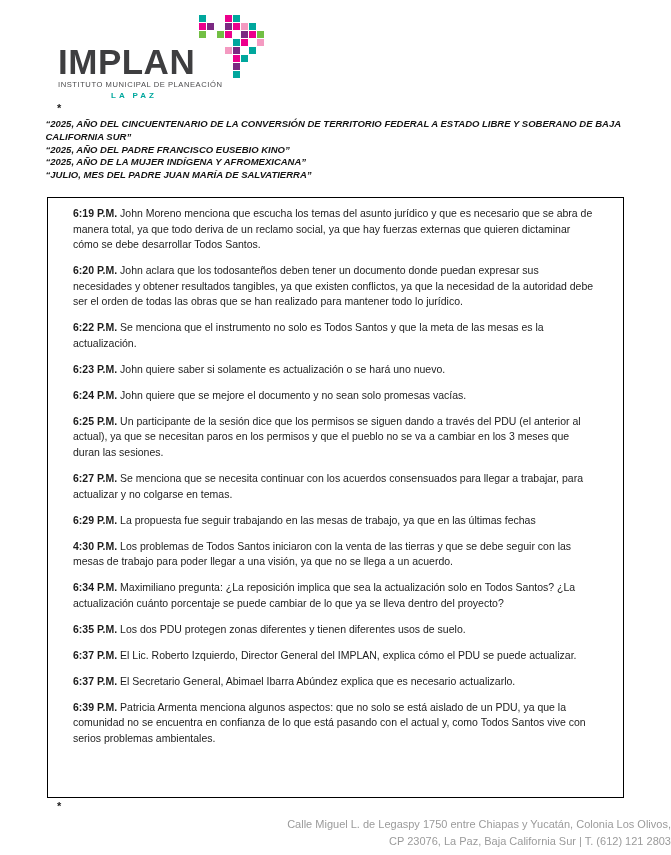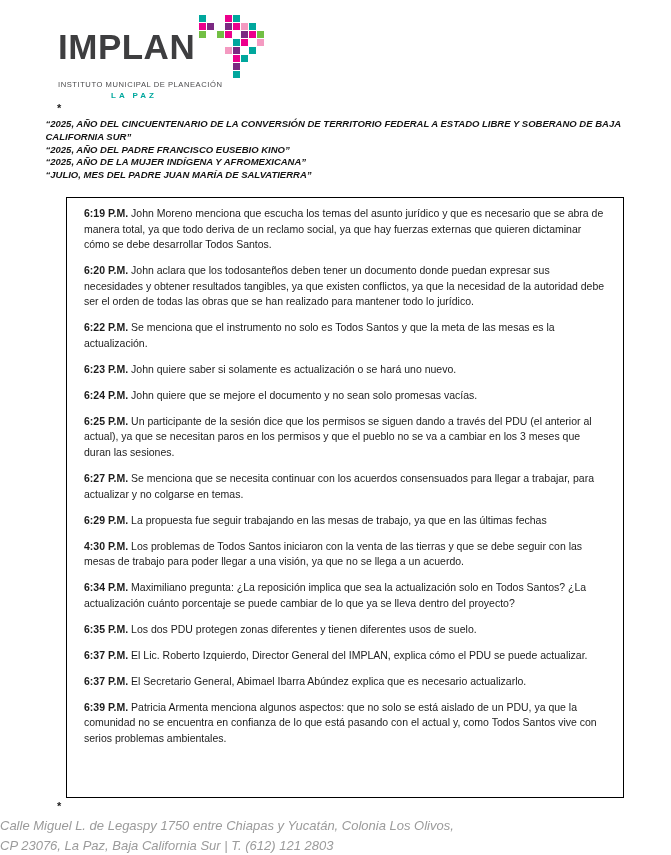--- a/index.html
+++ b/index.html
@@ -11,21 +11,21 @@
     width: 671px;
     height: 855px;
     margin: 0 auto;
     background: #ffffff;
     padding-top: 14px;
     overflow: hidden;
   }
 
   
   .logo-block { margin-left: 58px; width: 240px; }
-  .logo-row { display: flex; align-items: center; }
+  .logo-row { display: flex; align-items: flex-end; }
   .logo-title {
     font-size: 35px;
     font-weight: bold;
     color: #3e3e40;
     letter-spacing: 0.5px;
     line-height: 1.0;
   }
   .logo-pixels { margin-left: 4px; margin-top: 1px; }
   .logo-subtitle {
     font-size: 7.6px;
@@ -64,43 +64,42 @@
     text-align: left;
     font-weight: bold;
     font-style: italic;
     font-size: 9.5px;
     line-height: 1.35;
     color: #141414;
   }
 
   
   .minutes-box {
-    margin: 15px 47px 0 66px;
+    margin: 15px 47px 0 47px;
     height: 601px;
     border: 1.5px solid #000000;
-    padding: 8px 17px;
+    padding: 8px 25px;
     overflow: hidden;
   }
   .entry {
     font-size: 10.5px;
     line-height: 1.48;
     color: #1c1c1c;
     margin-bottom: 10.5px;
     text-align: left;
   }
   .entry-time { font-weight: bold; }
 
   
   .footer {
     margin-top: 4px;
-    text-align: left;
-    font-size: 13px;
+    text-align: right;
+    font-size: 11px;
     line-height: 1.5;
     color: #9b9b9b;
-    font-style: italic;
   }
 </style>
 </head>
 <body>
 
 <div class="page">
 
   <header class="logo-block">
     <div class="logo-row">
       <span class="logo-title">IMPLAN</span>

